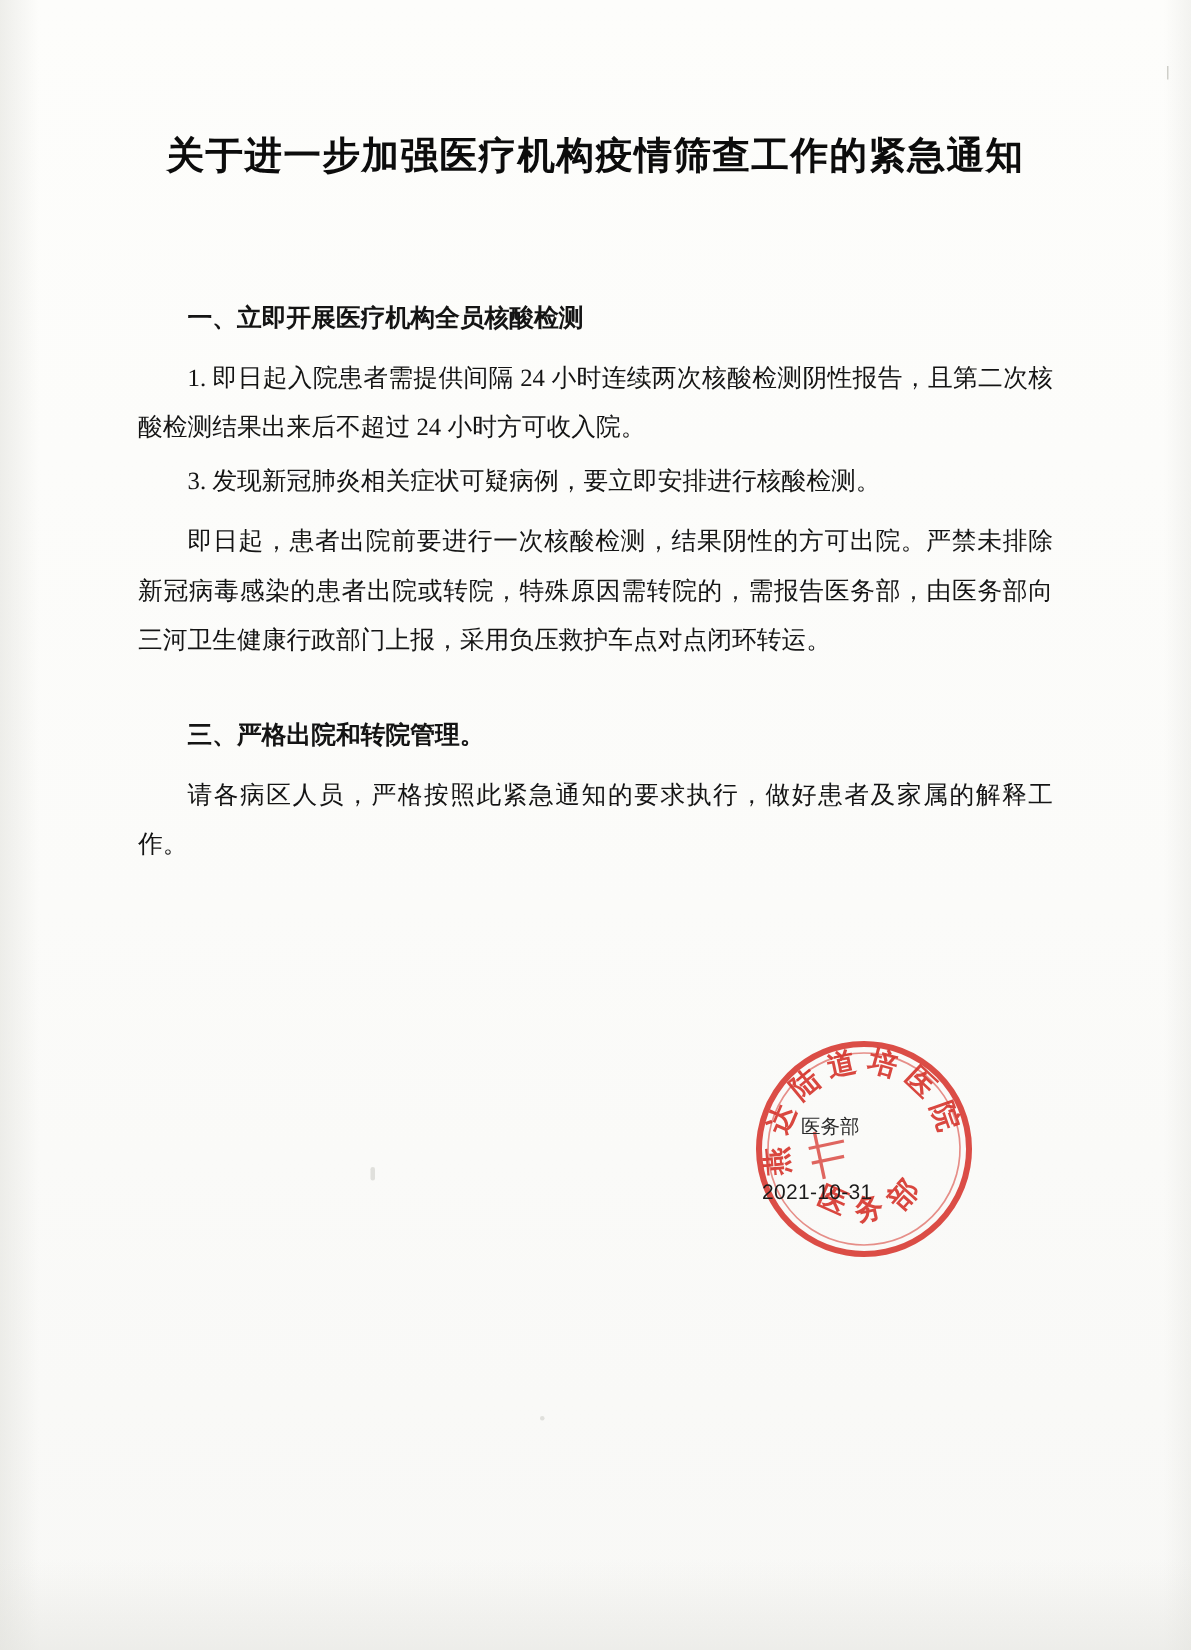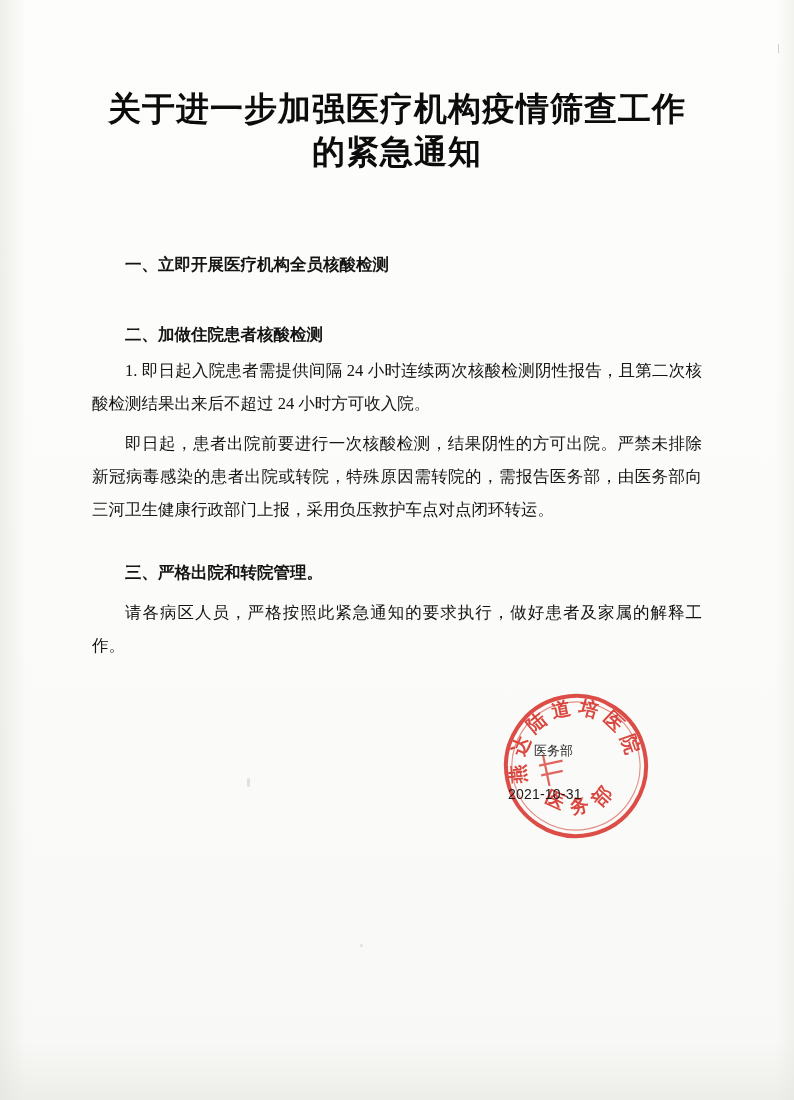--- a/index.html
+++ b/index.html
@@ -44,21 +44,21 @@
     background: linear-gradient(270deg, rgba(230,230,226,0.45), rgba(255,255,255,0));
     pointer-events: none;
   }
   .content {
     position: relative;
     padding: 70px 92px 0 92px;
   }
   .doc-title {
     font-family: "Liberation Sans", "DejaVu Sans", sans-serif;
     font-weight: bold;
-    font-size: 33px;
+    font-size: 25px;
     letter-spacing: 1px;
     text-align: center;
     color: #0c0c0c;
     margin: 18px 0 0 0;
     line-height: 1.3;
   }
   .body-block {
     margin-top: 40px;
   }
   .para {
@@ -131,22 +131,22 @@
   <div class="speckle" style="left:360px; top:944px; width:3px; height:3px;"></div>
 
   <div class="content">
 
     <h1 class="doc-title">关于进一步加强医疗机构疫情筛查工作的紧急通知</h1>
 
     <div class="body-block">
       <div class="spacer-sm"></div>
       <p class="para heading">一、立即开展医疗机构全员核酸检测</p>
       <div class="spacer-sm"></div>
-      <p class="para heading">二、加做住院患者核酸检测</p>
       <p class="para">1. 即日起入院患者需提供间隔 24 小时连续两次核酸检测阴性报告，且第二次核酸检测结果出来后不超过 24 小时方可收入院。</p>
+      <p class="para">3. 发现新冠肺炎相关症状可疑病例，要立即安排进行核酸检测。</p>
       <div class="spacer-sm"></div>
       <p class="para">即日起，患者出院前要进行一次核酸检测，结果阴性的方可出院。严禁未排除新冠病毒感染的患者出院或转院，特殊原因需转院的，需报告医务部，由医务部向三河卫生健康行政部门上报，采用负压救护车点对点闭环转运。</p>
       <p class="para heading">三、严格出院和转院管理。</p>
       <div class="spacer-sm"></div>
       <p class="para">请各病区人员，严格按照此紧急通知的要求执行，做好患者及家属的解释工作。</p>
     </div>
   </div>
 
   <div class="seal">
     <svg width="152" height="152" viewBox="0 0 152 152" xmlns="http://www.w3.org/2000/svg">

